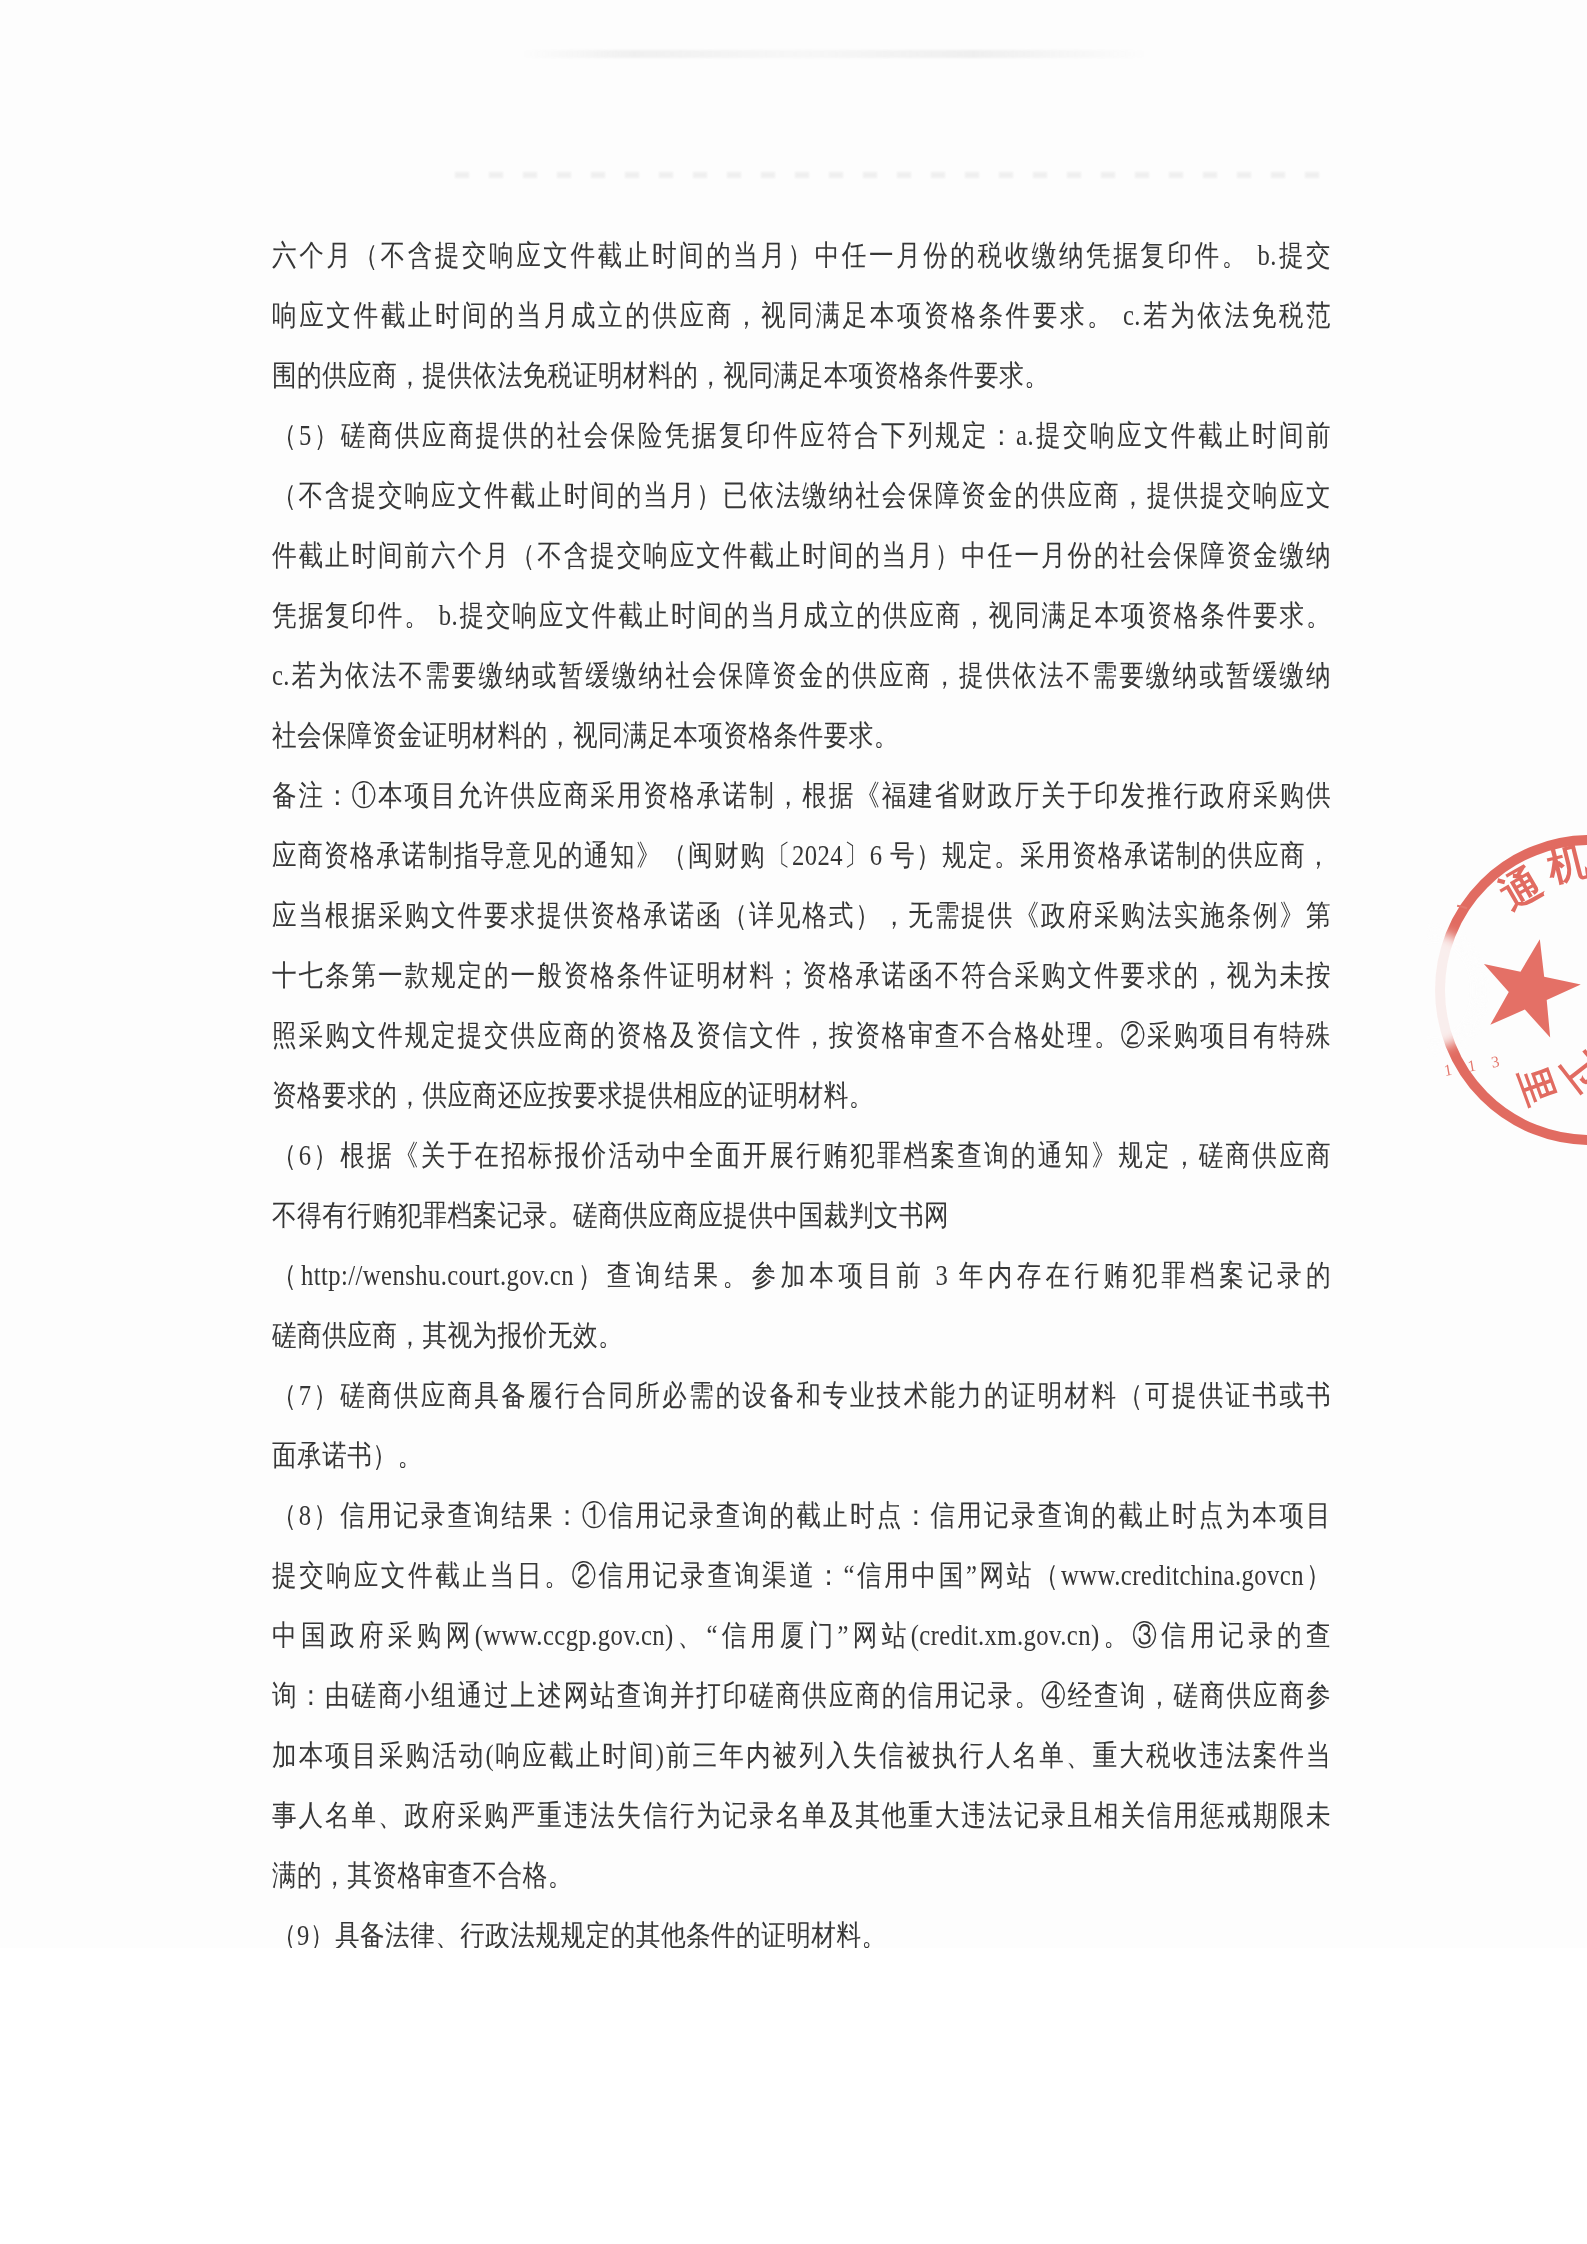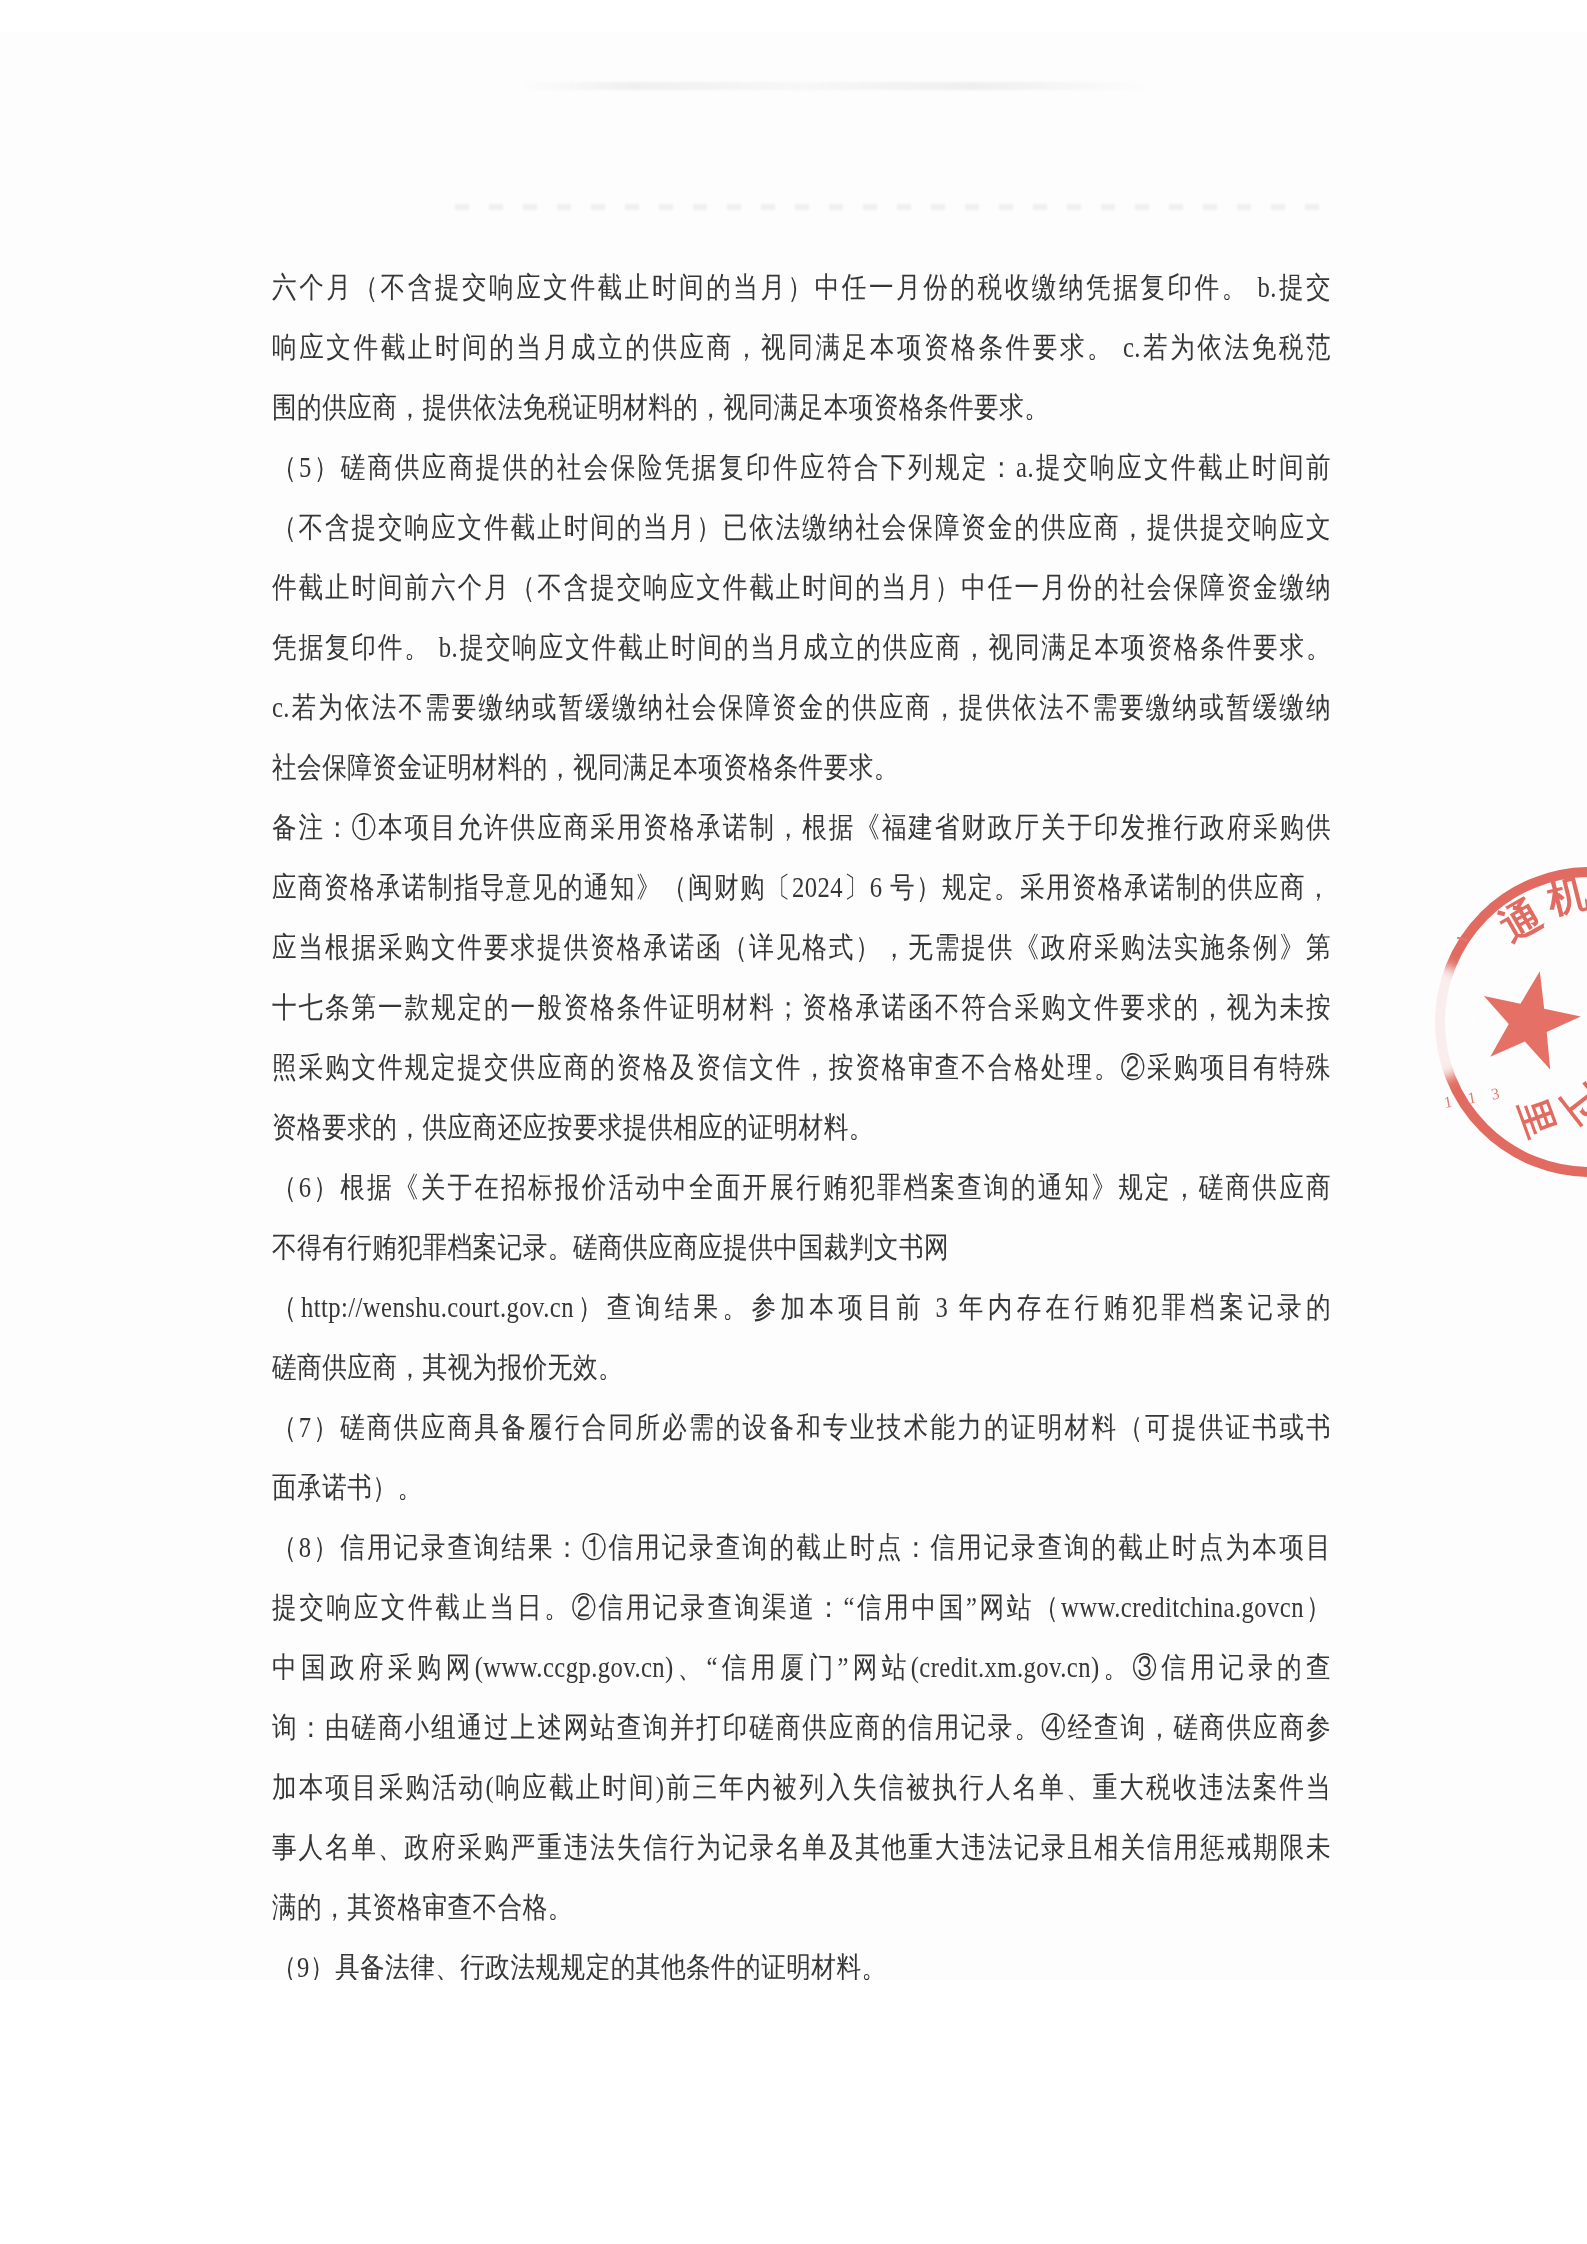--- a/index.html
+++ b/index.html
@@ -2,21 +2,20 @@
 <html><head>
 <meta charset="utf-8">
 <style>
   html,body { margin:0; padding:0; background:#ffffff; }
   #page {
     position:relative;
     width:1587px; height:1948px;
     background:#fdfdfd;
     overflow:hidden;
     font-family:"Liberation Serif","DejaVu Serif",serif;
-    margin-top:32px;
   }
   
   #doc {
     position:absolute;
     left:272px; top:225px;
     width:1246px;
     transform:scaleX(0.85);
     transform-origin:left top;
     color:#363636;
   }

